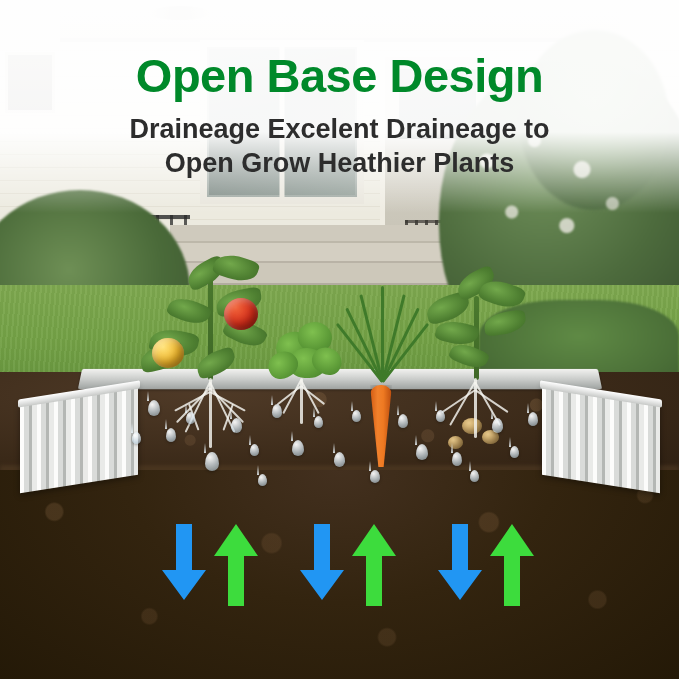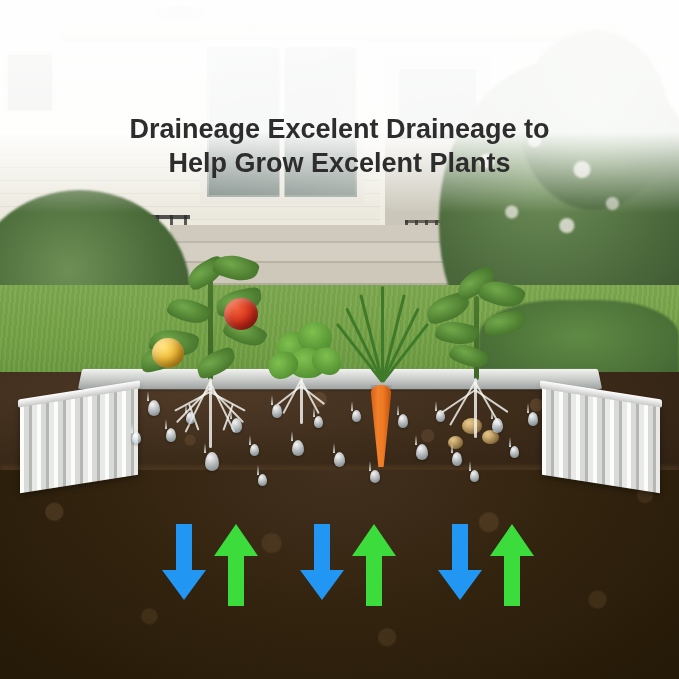--- a/index.html
+++ b/index.html
@@ -507,18 +507,19 @@
       </svg>
     </div>
     <div class="arrow" style="left:490px;top:524px;">
       <svg width="46" height="84" viewBox="0 0 46 84">
         <path d="M22 0 L44 32 L30 32 L30 82 L14 82 L14 32 L0 32 Z" fill="#3ddc3d"></path>
       </svg>
     </div>
   </div>
 
   <div class="banner"></div>
+  <div class="headline noselect">Open Base Design</div>
   <div class="subline noselect">
     <div>Draineage Excelent Draineage to</div>
-    <div>Help Grow Excelent Plants</div>
+    <div>Open Grow Heathier Plants</div>
   </div>
 
 </div>
 
 </body></html>

